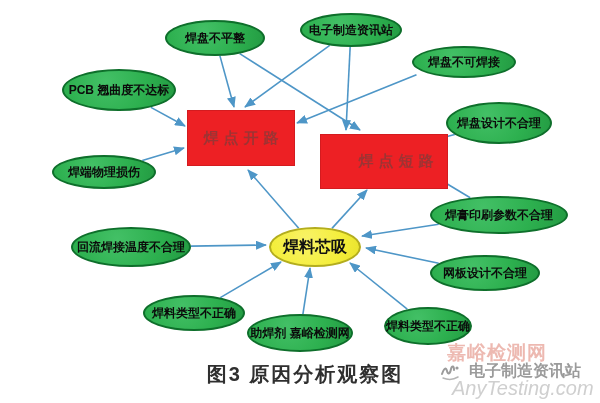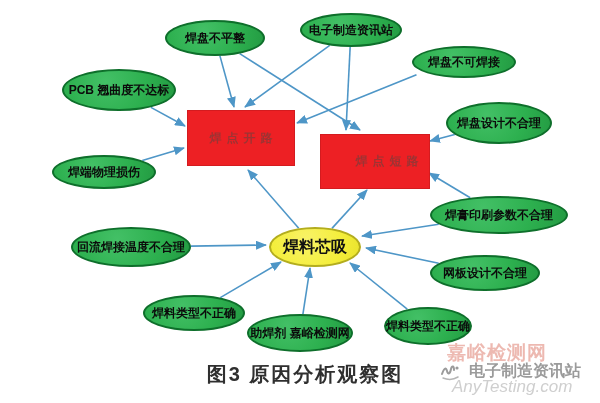--- a/index.html
+++ b/index.html
@@ -19,33 +19,33 @@
     background:radial-gradient(circle at 38% 28%, #43c066 0%, #2db04f 55%, #239a42 100%);
     color:#0b0b0b;font-weight:bold;font-size:12px;
   }
   .node.yellow{
     border:2px solid #b3ad1e;
     background:radial-gradient(circle at 40% 30%, #f8f268 0%, #f4ee3a 60%, #e8e22c 100%);
     color:#111;font-weight:bold;font-size:16px;
   }
   .node.rect{
     background:#ed2024;border:1px solid #d41b1f;
-    color:#9c3434;font-weight:bold;font-size:12px;letter-spacing:5px;padding-left:5px;
+    color:#9c3434;font-weight:bold;font-size:15px;letter-spacing:5px;padding-left:5px;
   }
   .caption{
     position:absolute;left:145px;top:361px;width:320px;z-index:4;
     text-align:center;font-size:20px;font-weight:600;color:#2f2f2f;letter-spacing:2px;
   }
   .wm-brand{
     position:absolute;left:447px;top:340px;z-index:1;
     font-size:19px;font-weight:bold;color:#e9a89e;opacity:.8;letter-spacing:1px;white-space:nowrap;
   }
   .wm-url{
     position:absolute;left:452px;top:377px;z-index:1;
-    font-size:17px;font-style:italic;color:#cfcfcf;white-space:nowrap;
+    font-size:20px;font-style:italic;color:#cfcfcf;white-space:nowrap;
   }
   .wm-site{
     position:absolute;left:440px;top:360px;z-index:2;display:flex;align-items:center;gap:3px;
     font-size:16px;font-weight:bold;color:#9b9b9b;white-space:nowrap;
     text-shadow:1px 1px 0 #ffffff;
   }
   .wm-site svg{flex:0 0 auto;}
 </style>
 </head>
 <body>
@@ -77,21 +77,21 @@
         <line x1="331.9601845667255" y1="228.40902845570477" x2="367" y2="190" marker-end="url(#arrowhead)"></line>
       </g>
   </svg>
 
   <div id="node-layer">
       <div class="node ellipse" style="left: 165px; top: 20px; width: 100px; height: 36px;">焊盘不平整</div>
       <div class="node ellipse" style="left: 300px; top: 13px; width: 102px; height: 34px;">电子制造资讯站</div>
       <div class="node ellipse" style="left: 412px; top: 46px; width: 104px; height: 32px;">焊盘不可焊接</div>
       <div class="node ellipse" style="left: 62px; top: 69px; width: 114px; height: 42px;">PCB 翘曲度不达标</div>
       <div class="node rect" style="left: 187px; top: 110px; width: 108px; height: 56px;">焊点开路</div>
-      <div class="node rect" style="left: 320px; top: 133.5px; width: 110px; height: 55px; padding-left: 29px;">焊点短路</div>
+      <div class="node rect" style="left: 320px; top: 133.5px; width: 128px; height: 55px; padding-left: 29px;">焊点短路</div>
       <div class="node ellipse" style="left: 446px; top: 102px; width: 106px; height: 42px;">焊盘设计不合理</div>
       <div class="node ellipse" style="left: 52px; top: 155px; width: 104px; height: 34px;">焊端物理损伤</div>
       <div class="node ellipse" style="left: 430px; top: 196px; width: 138px; height: 38px;">焊膏印刷参数不合理</div>
       <div class="node ellipse" style="left: 71px; top: 227px; width: 120px; height: 40px;">回流焊接温度不合理</div>
       <div class="node ellipse yellow" style="left: 269px; top: 227px; width: 92px; height: 40px;">焊料芯吸</div>
       <div class="node ellipse" style="left: 430px; top: 255px; width: 110px; height: 36px;">网板设计不合理</div>
       <div class="node ellipse" style="left: 143px; top: 295px; width: 102px; height: 36px;">焊料类型不正确</div>
       <div class="node ellipse" style="left: 247px; top: 314px; width: 106px; height: 38px;">助焊剂 嘉峪检测网</div>
       <div class="node ellipse" style="left: 384px; top: 307px; width: 88px; height: 38px;">焊料类型不正确</div>
     </div>

